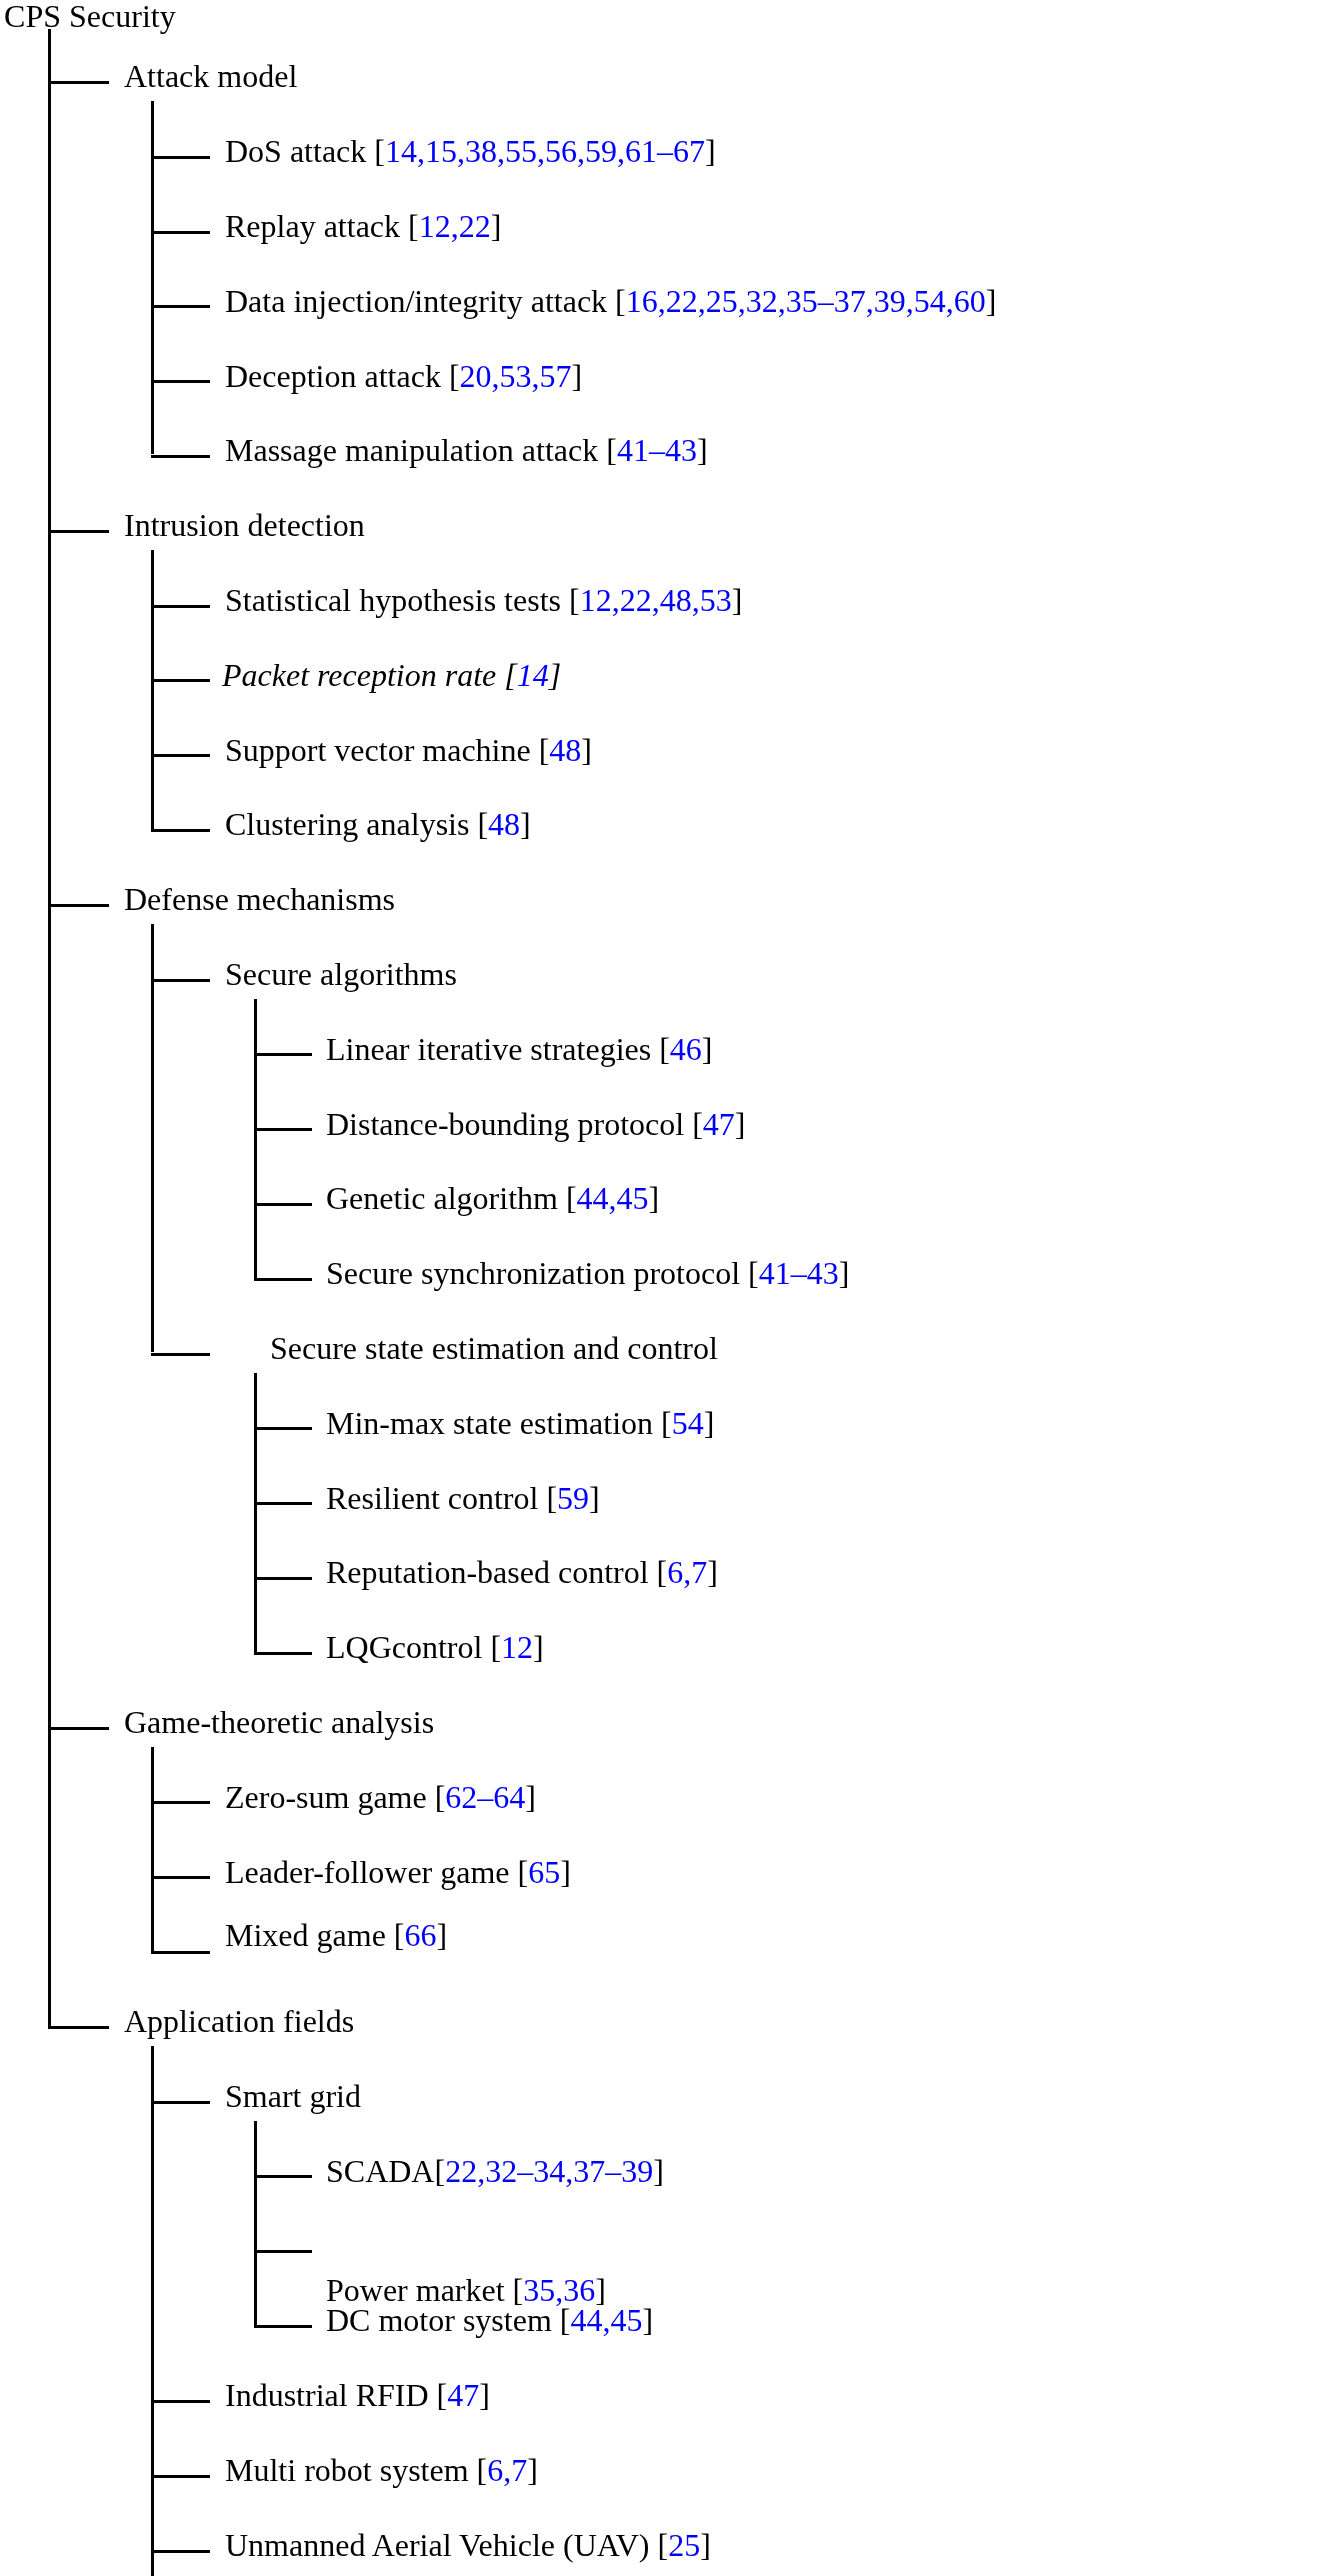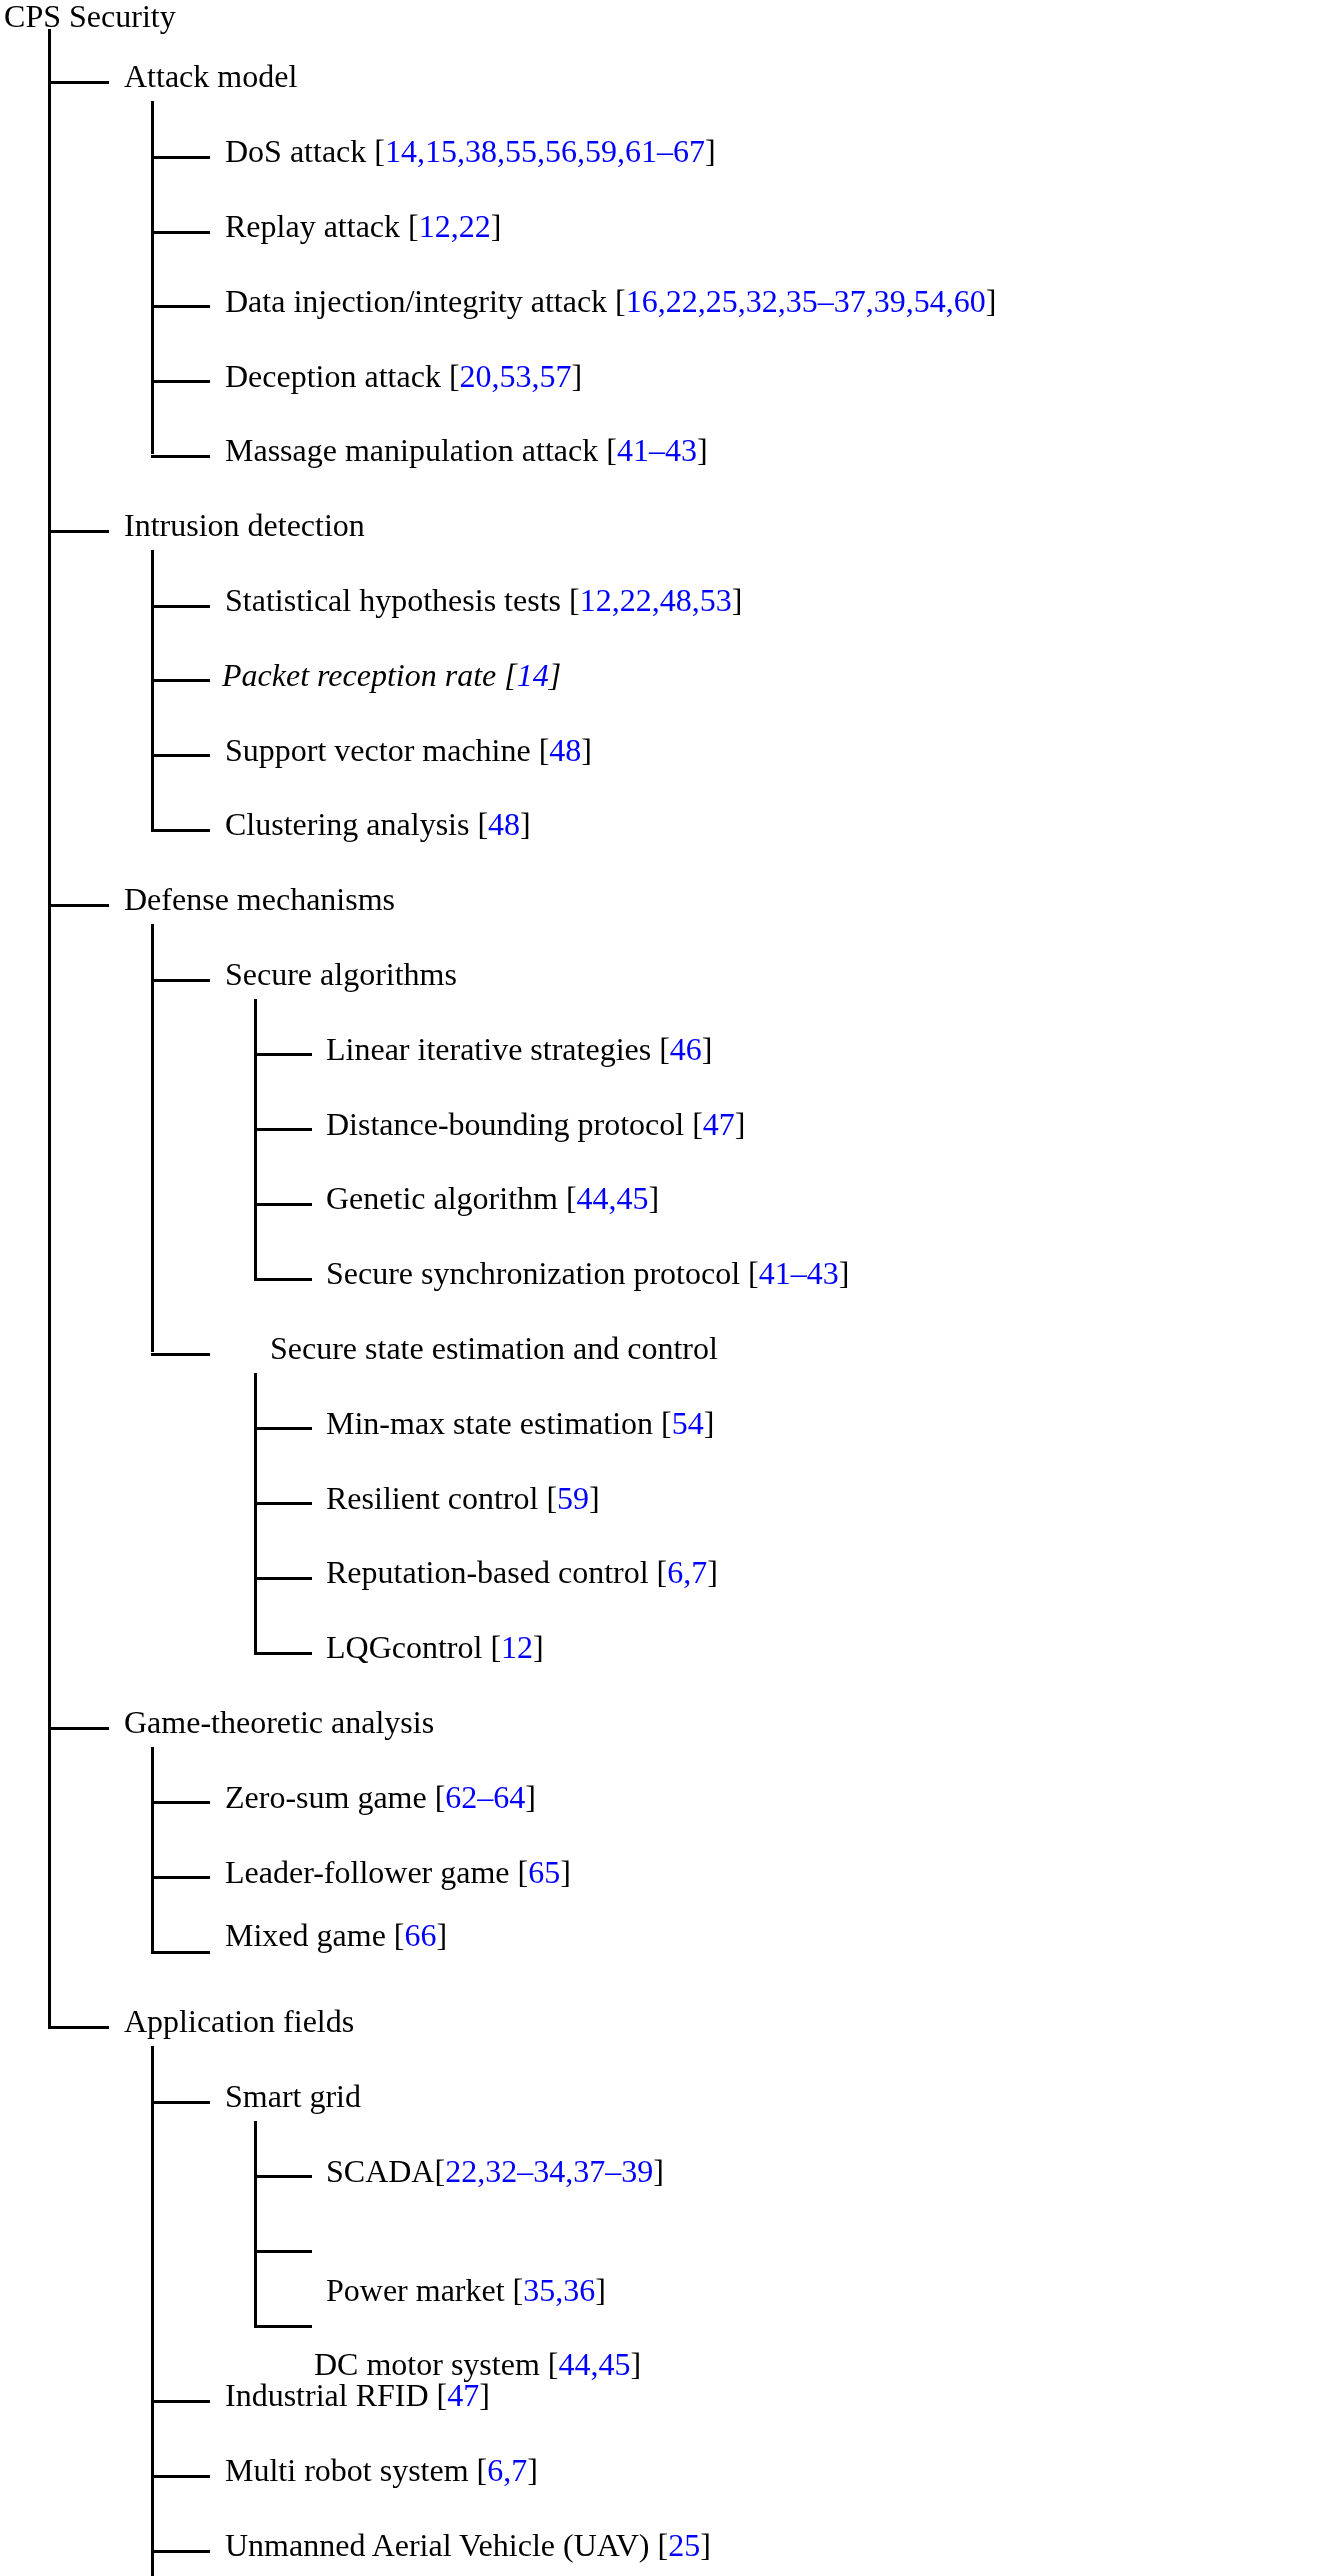--- a/index.html
+++ b/index.html
@@ -132,20 +132,20 @@
       <div class="node" style="left: 326px; top: 1556px; text-align: center;"><span class="label">Reputation-based control </span><span class="brk">[</span><span class="cite">6,7</span><span class="brk">]</span></div>
       <div class="node" style="left: 326px; top: 1631px;"><span class="label">LQGcontrol </span><span class="brk">[</span><span class="cite">12</span><span class="brk">]</span></div>
       <div class="node" style="left: 124px; top: 1706px;"><span class="label">Game-theoretic analysis</span></div>
       <div class="node" style="left: 225px; top: 1781px;"><span class="label">Zero-sum game </span><span class="brk">[</span><span class="cite">62–64</span><span class="brk">]</span></div>
       <div class="node" style="left: 225px; top: 1856px;"><span class="label">Leader-follower game </span><span class="brk">[</span><span class="cite">65</span><span class="brk">]</span></div>
       <div class="node" style="left: 225px; top: 1919px; font-family: Liberation Serif, serif;"><span class="label">Mixed game </span><span class="brk">[</span><span class="cite">66</span><span class="brk">]</span></div>
       <div class="node" style="left: 124px; top: 2005px;"><span class="label">Application fields</span></div>
       <div class="node" style="left: 225px; top: 2080px;"><span class="label">Smart grid</span></div>
       <div class="node" style="left: 326px; top: 2155px;"><span class="label">SCADA</span><span class="brk">[</span><span class="cite">22,32–34,37–39</span><span class="brk">]</span></div>
       <div class="node" style="left: 326px; top: 2230px; margin-top: 44px;"><span class="label">Power market </span><span class="brk">[</span><span class="cite">35,36</span><span class="brk">]</span></div>
-      <div class="node" style="left: 314px; top: 2304px; margin-top: 44px;"><span class="label">DC motor system </span><span class="brk">[</span><span class="cite">44,45</span><span class="brk">]</span></div>
+      <div class="node" style="left: 326px; top: 2304px;"><span class="label">DC motor system </span><span class="brk">[</span><span class="cite">44,45</span><span class="brk">]</span></div>
       <div class="node" style="left: 225px; top: 2379px;"><span class="label">Industrial RFID </span><span class="brk">[</span><span class="cite">47</span><span class="brk">]</span></div>
       <div class="node" style="left: 225px; top: 2454px;"><span class="label">Multi robot system </span><span class="brk">[</span><span class="cite">6,7</span><span class="brk">]</span></div>
       <div class="node" style="left: 225px; top: 2529px;"><span class="label">Unmanned Aerial Vehicle (UAV) </span><span class="brk">[</span><span class="cite">25</span><span class="brk">]</span></div>
     </div>
 
 </div>
 
 
 </body></html>

